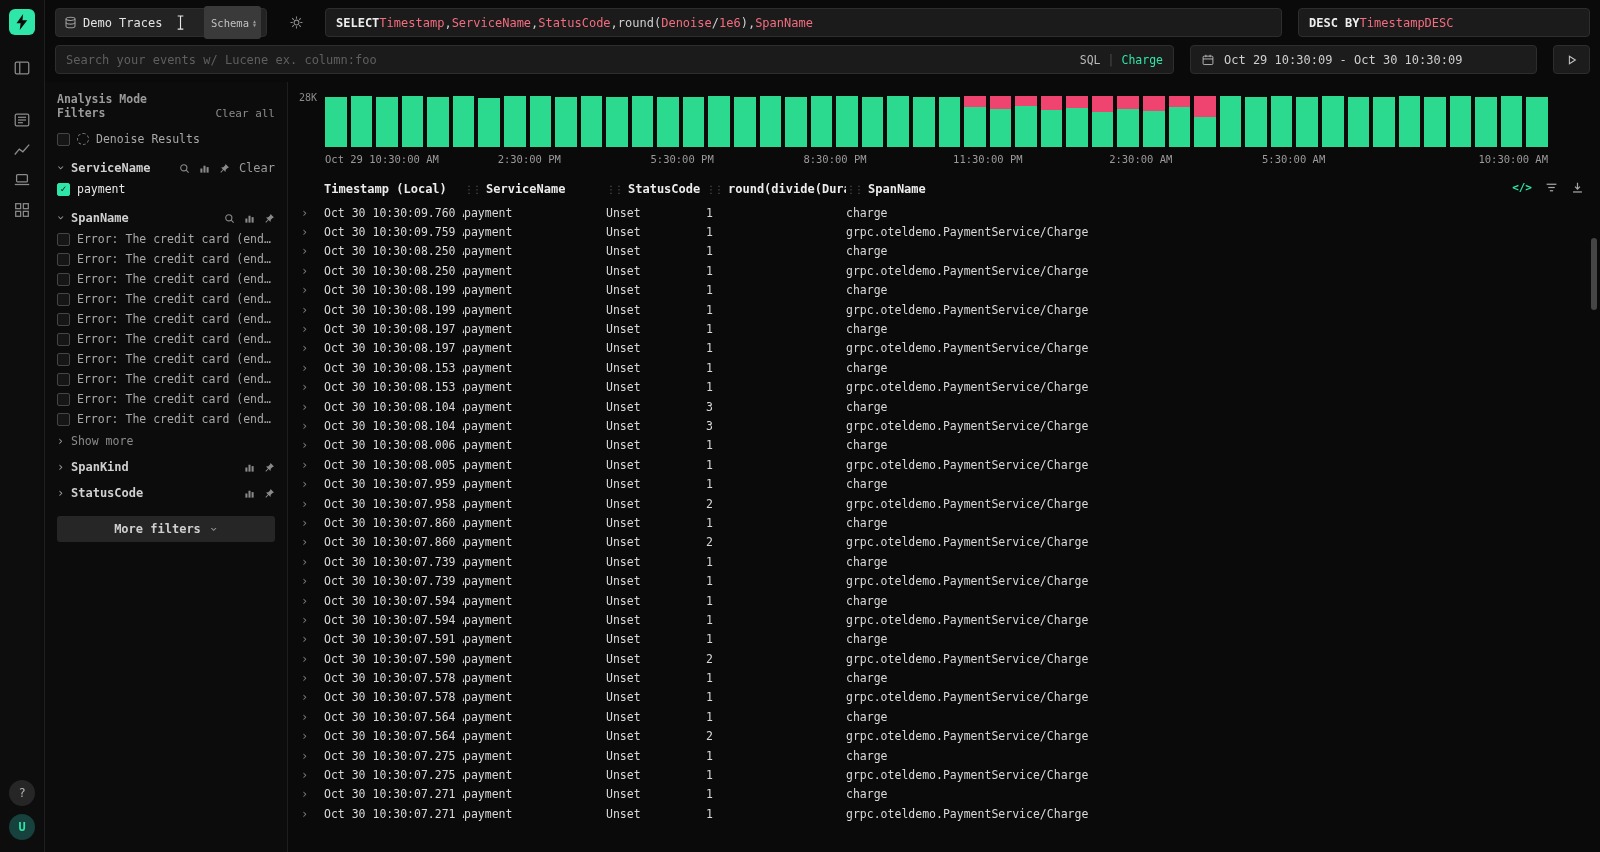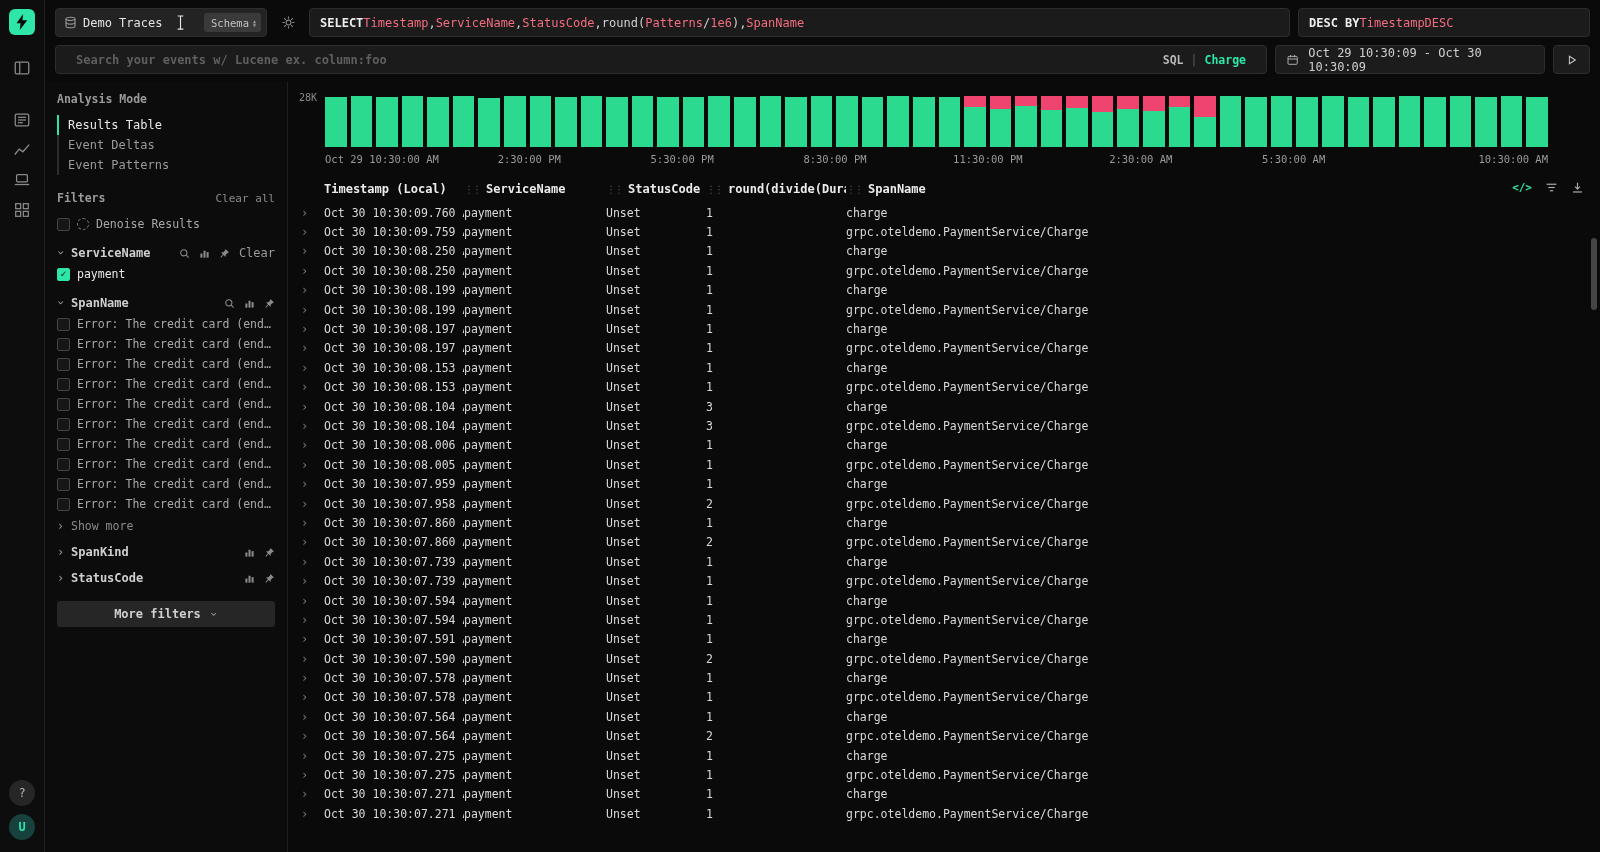--- a/index.html
+++ b/index.html
@@ -17,46 +17,46 @@
   .nav-gap { height:22px; }
   .nav-bottom { margin-top:auto; display:flex; flex-direction:column; gap:8px; align-items:center; }
   .circle-btn { width:26px; height:26px; border-radius:50%; background:#262626; color:#b5b5b5;
     display:flex; align-items:center; justify-content:center; font-size:12px; cursor:pointer; }
   .avatar { background:#16413c; color:#2ee6a8; font-weight:bold; }
 
   .main { flex:1; display:flex; flex-direction:column; min-width:0; }
 
   
   .topbar { padding:8px 10px 0 10px; }
-  .tb-row { display:flex; gap:8px; margin-bottom:8px; }
+  .tb-row { display:flex; gap:16px; margin-bottom:8px; }
   .box { background:#1c1c1c; border:1px solid #2d2d2d; border-radius:4px; height:29px;
     display:flex; align-items:center; }
   .source-box { width:212px; padding:0 5px 0 8px; gap:6px; background:#232323; cursor:pointer; }
   .source-name { color:#e2e2e2; }
   .ibeam { display:flex; margin-left:8px; }
-  .schema-badge { margin-left:auto; background:#3a3a3a; border-radius:3px; height:19px;
+  .schema-badge { margin-left:auto; background:#3a3a3a; border-radius:3px; height:33px;
     padding:0 5px 0 7px; display:flex; align-items:center; gap:4px; font-size:10.5px; color:#c2c2c2; cursor:pointer; }
   .updown { display:flex; flex-direction:column; font-size:5px; line-height:4px; color:#9a9a9a; }
   .gear-btn { width:26px; display:flex; align-items:center; justify-content:center; color:#8a8a8a;
     background:none; border:none; cursor:pointer; }
   .query-box { flex:1; padding:0 10px; white-space:nowrap; overflow:hidden; background:#1b1b1b; }
   .order-box { width:292px; padding:0 10px; white-space:nowrap; overflow:hidden; background:#1b1b1b; }
   .tok-kw { color:#eeeeee; font-weight:bold; }
   .tok-id { color:#f26d7e; }
   .tok-pl { color:#cfcfcf; }
 
-  .search-box { flex:1; padding:0 20px; gap:8px; background:#1b1b1b;font-weight:bold; }
+  .search-box { flex:1; padding:0 10px; gap:8px; background:#1b1b1b; }
   .search-input { flex:1; background:transparent; border:none; outline:none; color:#ddd;
     font:inherit; font-size:12px; }
   .search-input::placeholder { color:#5f5f5f; }
   .mode-toggle { display:flex; gap:7px; font-size:11.5px; align-items:center; }
   .mode-sql { color:#b9b9b9; cursor:pointer; }
   .mode-div { color:#4d4d4d; }
   .mode-lucene { color:#2ee6a8; cursor:pointer; }
-  .date-box { width:270px; padding:0 10px; gap:9px; color:#cfcfcf; cursor:pointer; }
+  .date-box { width:347px; padding:0 10px; gap:9px; color:#cfcfcf; cursor:pointer; }
   .run-btn { width:37px; justify-content:center; color:#c5c5c5; cursor:pointer; }
 
   
   .content { flex:1; display:flex; min-height:0; }
 
   
   .filters { width:243px; flex:none; border-right:1px solid #1e1e1e; padding:10px 12px;
     overflow:hidden; background:#0c0c0c; }
   .panel-label { font-size:11.5px; font-weight:bold; color:#9a9a9a; }
   .modes { margin:9px 0 16px; }
@@ -202,21 +202,21 @@
         </button>
         <div class="box query-box" id="select-query">
             <span class="tok-kw">SELECT </span>
             <span class="tok-id">Timestamp</span>
             <span class="tok-pl">, </span>
             <span class="tok-id">ServiceName</span>
             <span class="tok-pl">, </span>
             <span class="tok-id">StatusCode</span>
             <span class="tok-pl">, </span>
             <span class="tok-pl">round(</span>
-            <span class="tok-id">Patterns</span>
+            <span class="tok-id">Denoise</span>
             <span class="tok-pl"> / </span>
             <span class="tok-id">1e6</span>
             <span class="tok-pl">), </span>
             <span class="tok-id">SpanName</span>
           </div>
         <div class="box order-box" id="order-query">
             <span class="tok-kw">DESC BY </span>
             <span class="tok-id">Timestamp</span>
             <span class="tok-id"> DESC</span>
           </div>
@@ -244,25 +244,20 @@
               <path d="M4.5 3 L12.5 8 L4.5 13 Z"></path>
             </svg>
         </div>
       </div>
     </div>
 
     <div class="content">
 
       <aside class="filters">
         <div class="panel-label">Analysis Mode</div>
-        <div class="modes">
-          <div class="mode-item active">Results Table</div>
-          <div class="mode-item">Event Deltas</div>
-          <div class="mode-item">Event Patterns</div>
-        </div>
 
         <div class="filters-head">
           <span class="panel-label">Filters</span>
           <span class="clear-all">Clear all</span>
         </div>
 
         <div class="filter-item">
           <span class="cb"></span>
           <span class="denoise-circle"></span>
           <span class="lbl">Denoise Results</span>

